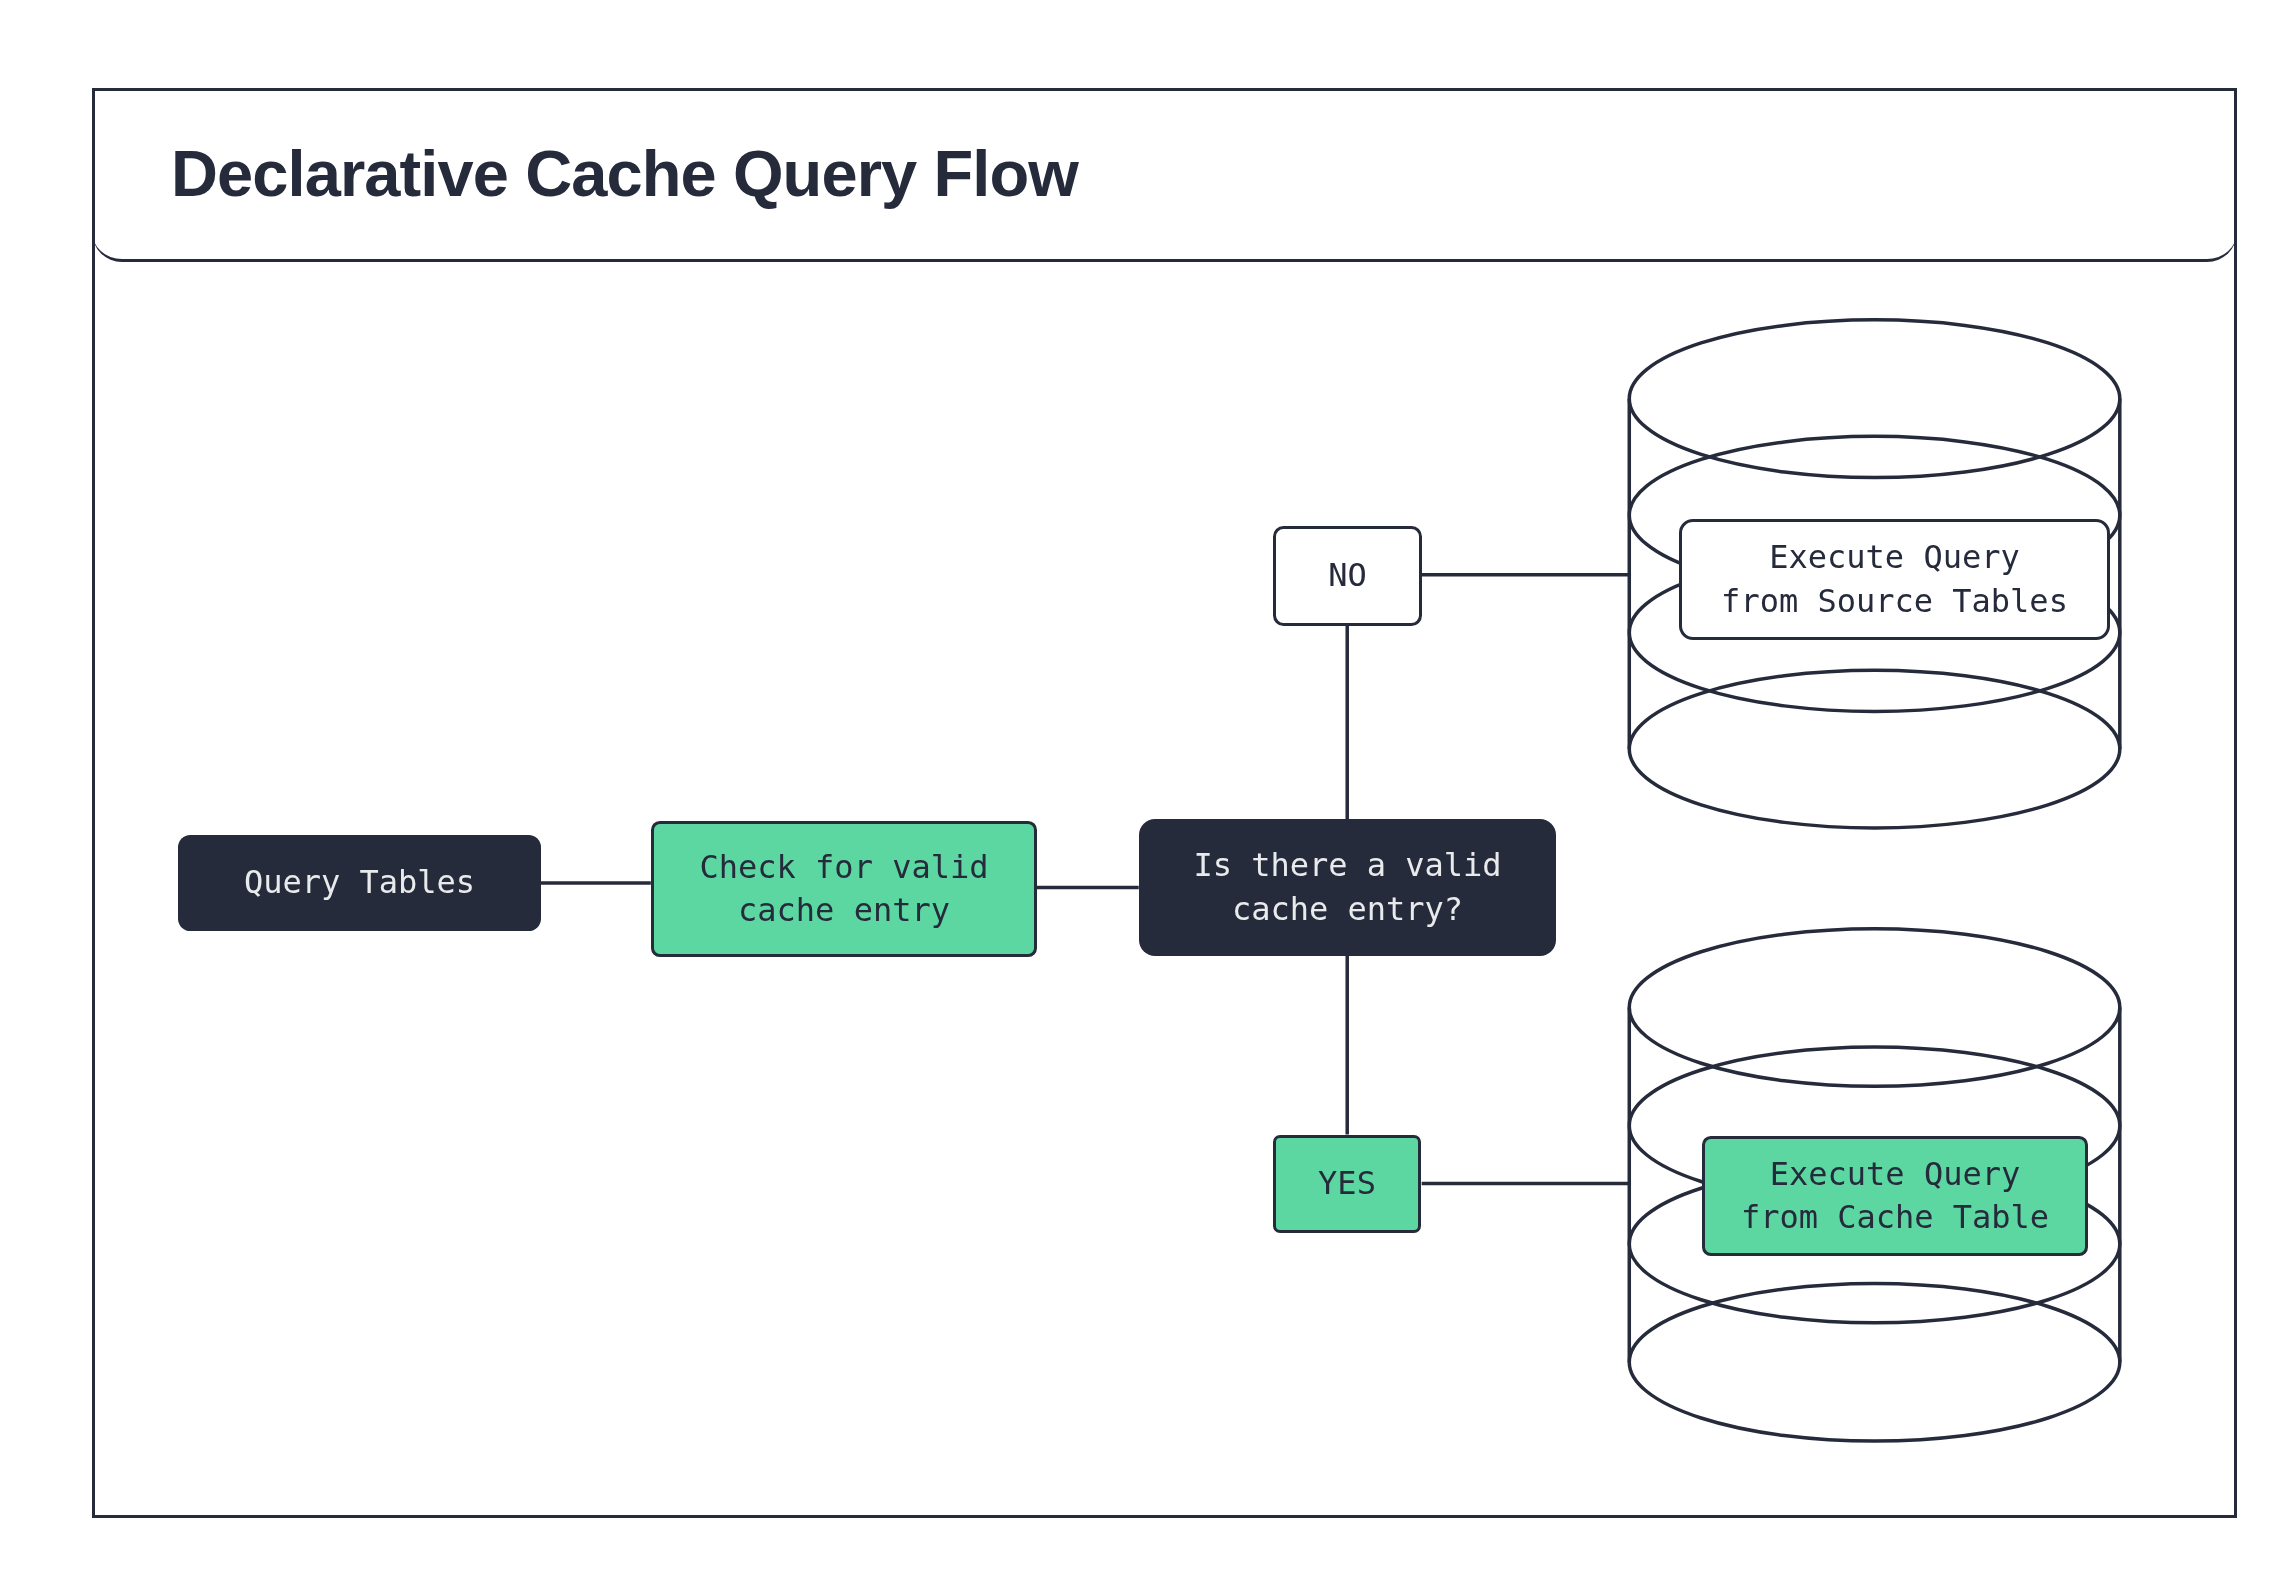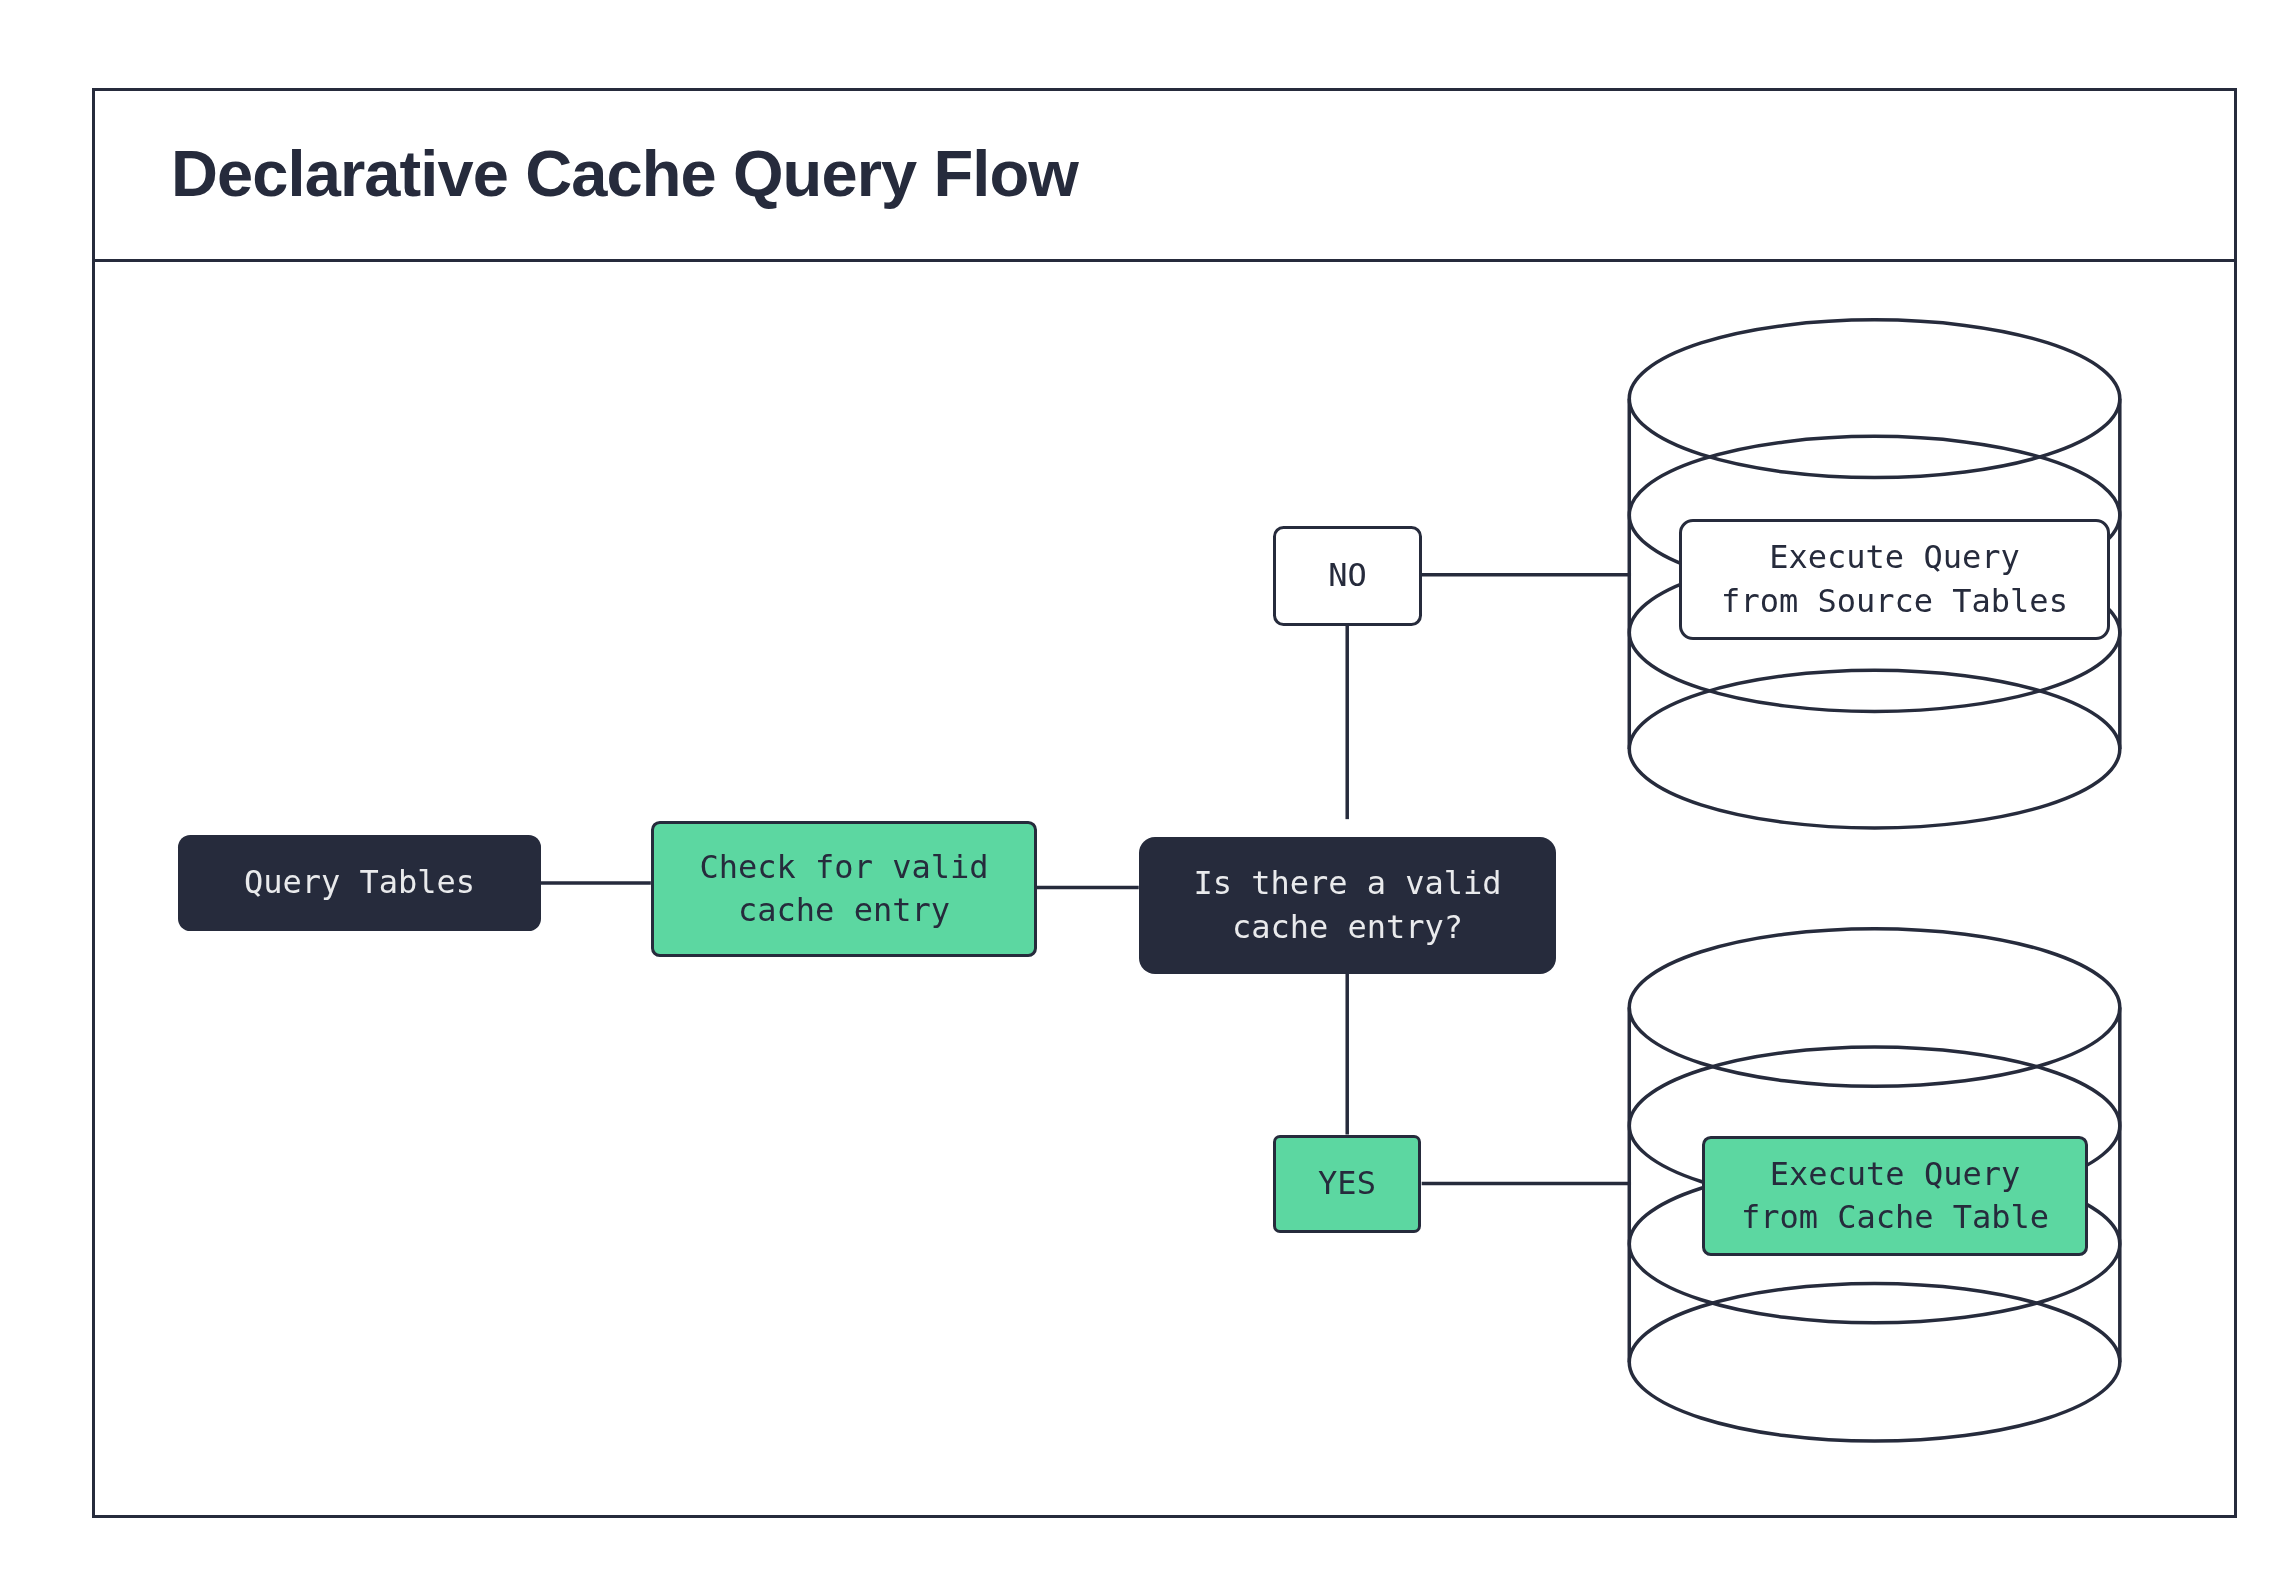--- a/index.html
+++ b/index.html
@@ -16,21 +16,21 @@
     width: 2145px; height: 1430px;
     border: 3.5px solid var(--ink, #262B3C);
     box-sizing: border-box;
     background: var(--bg, #ffffff);
   }
   .titlebar {
     position: absolute; left: 92px; top: 88px;
     width: 2145px; height: 174px;
     border-bottom: 3.5px solid var(--ink, #262B3C);
     box-sizing: border-box;
-    display: flex; align-items: center;
+    display: flex; align-items: center; border-radius: 30px;
   }
   .title {
     margin: 0 0 0 79px;
     font-size: 65px; font-weight: 700;
     letter-spacing: -0.9px;
     color: var(--ink, #262B3C);
   }
 
   svg.layer { position: absolute; left: 0; top: 0; }
   .stroke { stroke: var(--ink, #262B3C); stroke-width: 4; fill: none; }
@@ -44,21 +44,21 @@
     line-height: 1.35;
     white-space: pre-line;
     color: var(--ink, #262B3C);
   }
   .node.dark  { background: var(--ink, #262B3C); color: var(--light_text, #E9EAEC); }
   .node.green { background: var(--green, #5CD7A1); border: 3.5px solid var(--ink, #262B3C); }
   .node.light { background: var(--bg, #ffffff);  border: 3.5px solid var(--ink, #262B3C); }
 
   .n-query    { left: 178px;  top: 835px;  width: 363px; height: 96px; border-radius: 12.3px; }
   .n-check    { left: 651px;  top: 821px;  width: 386px; height: 136px; border-radius: 8.8px; }
-  .n-decision { left: 1139px; top: 819px;  width: 417px; height: 137px; border-radius: 16px; margin-top: 18px; }
+  .n-decision { left: 1139px; top: 819px;  width: 417px; height: 137px; border-radius: 16px; }
   .n-no       { left: 1273px; top: 526px;  width: 149px; height: 100px; border-radius: 10.5px; }
   .n-yes      { left: 1273px; top: 1135px; width: 148px; height: 98px; border-radius: 7px; }
   .n-srclbl   { left: 1679px; top: 519px;  width: 431px; height: 121px; border-radius: 14px; }
   .n-cachelbl { left: 1702px; top: 1136px; width: 386px; height: 120px; border-radius: 8.8px; }
 </style>
 </head>
 <body style="--ink: #262B3C; --green: #5CD7A1; --light_text: #E9EAEC; --bg: #FFFFFF;">
 
 <div class="canvas">
 

